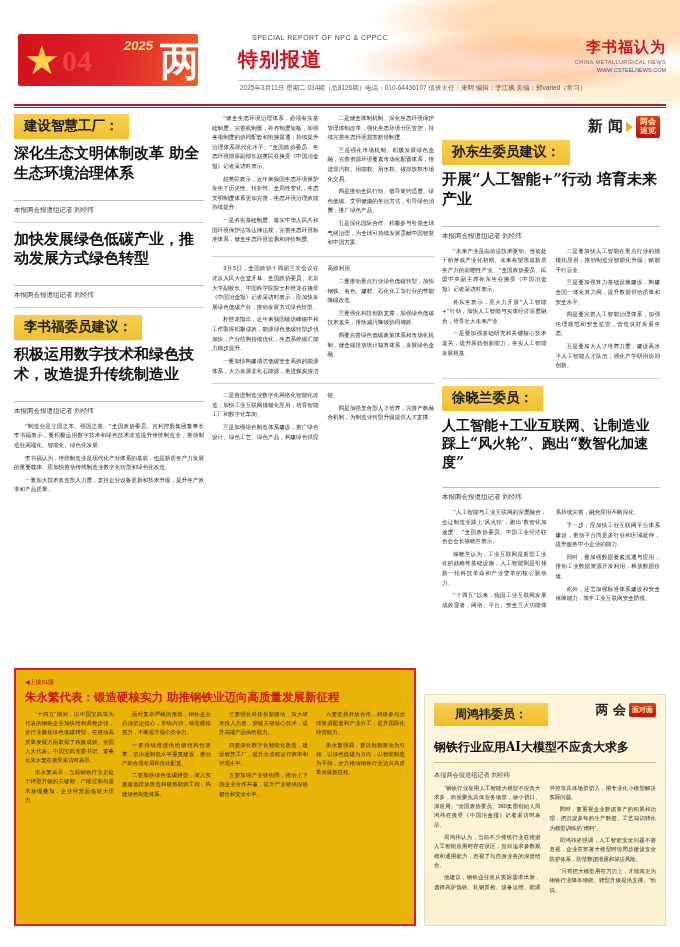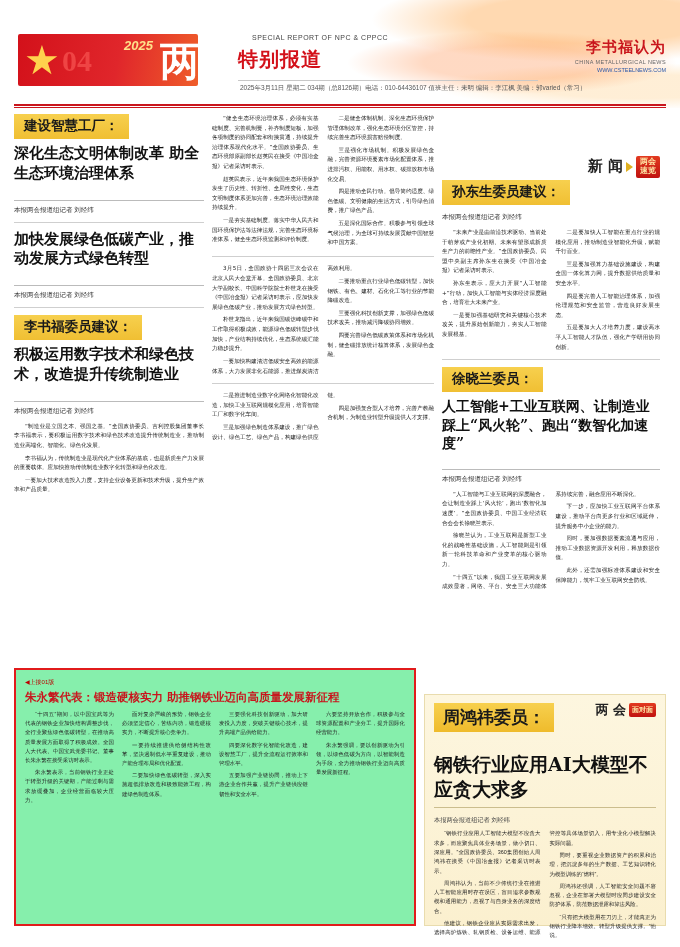--- a/index.html
+++ b/index.html
@@ -81,50 +81,50 @@
   .flash .cn{font-family:"DejaVu Serif",serif;font-size:15px;font-weight:bold;color:#222;}
   .flash .chip{
     background:linear-gradient(#e23a20,#c0120f);color:#ffe9a8;font-size:8px;font-weight:bold;
     padding:2px 4px;border-radius:2px;line-height:1.1;text-align:center;
   }
   .flash .tri{width:0;height:0;border-left:7px solid #e0b020;border-top:5px solid transparent;border-bottom:5px solid transparent;}
 
   
   .hl-box{
     position:absolute;left:14px;top:668px;width:402px;height:258px;
-    border:2px solid #e11b1b;box-sizing:border-box;background:#86efac;padding:8px 9px;
+    border:2px solid #e11b1b;box-sizing:border-box;background:#eab308;padding:8px 9px;
   }
   .hlb-kicker{font-size:6px;color:#b00;margin-bottom:3px;}
   .hlb-title{
     font-family:"DejaVu Serif",serif;font-weight:bold;font-size:11.5px;color:#c8161d;margin-bottom:5px;
   }
   .hlb-body{column-count:4;column-gap:8px;font-size:5.4px;line-height:1.7;color:#222;text-align:justify;}
   .hlb-body p{margin:0 0 3px 0;text-indent:10px;}
 
   
   .yblock{
     position:absolute;left:424px;top:694px;width:242px;height:232px;box-sizing:border-box;
     background:linear-gradient(#fdf6df,#fbf0cf);border:1px solid #e9dcae;padding:8px 9px;
   }
   .yb-name{
     display:inline-block;background:linear-gradient(#f7d04e,#efbb2c);color:#1a1a1a;font-weight:bold;
-    font-size:17px;padding:3px 9px;font-family:"DejaVu Serif",serif;margin-bottom:20px;
+    font-size:12px;padding:3px 21px;font-family:"DejaVu Serif",serif;margin-bottom:14px;
   }
   .yb-title{
-    font-family:"DejaVu Serif",serif;font-weight:bold;font-size:19px;color:#111;line-height:1.3;
+    font-family:"DejaVu Serif",serif;font-weight:bold;font-size:12px;color:#111;line-height:1.3;
     border-bottom:1px solid #cbbd8d;padding-bottom:6px;margin-bottom:8px;
   }
   .yb-byline{font-size:6.2px;color:#444;margin-bottom:4px;}
   .yb-body{column-count:2;column-gap:9px;font-size:5.4px;line-height:1.72;color:#222;text-align:justify;}
   .yb-body p{margin:0 0 3px 0;text-indent:10px;}
   .yb-flash{position:absolute;right:9px;top:6px;display:flex;align-items:center;gap:3px;}
   .yb-flash .cn{font-family:"DejaVu Serif",serif;font-size:13px;font-weight:bold;color:#222;padding-left:32px;}
   .yb-flash .chip{background:linear-gradient(#e23a20,#c0120f);color:#ffe9a8;font-size:7px;font-weight:bold;padding:2px 3px;border-radius:2px;}
 
-  .col-c-wrap{position:relative;margin-top:40px;}
+  .col-c-wrap{position:relative;}
 </style>
 </head>
 <body>
 
 <div class="page">
 
   <div class="masthead">
     <div class="mast-swoosh"></div>
 
     <div class="mast-left"></div>
@@ -219,20 +219,21 @@
         <div class="chip">
           <div>两会</div>
           <div>速览</div>
         </div>
       </div>
 
       <div style="height:26px"></div>
 
       <div class="hl-wrap">
         <div class="hl-name">孙东生委员建议：</div>
+        <div class="hl-title">开展“人工智能+”行动 培育未来产业</div>
         <div class="byline">本报两会报道组记者 刘经纬</div>
       </div>
 
       <div class="txt two">
         <p>“未来产业是由前沿技术驱动、当前处于萌芽或产业化初期、未来有望形成新质生产力的前瞻性产业。”全国政协委员、民盟中央副主席孙东生在接受《中国冶金报》记者采访时表示。</p>
         <p>孙东生表示，应大力开展“人工智能+”行动，加快人工智能与实体经济深度融合，培育壮大未来产业。</p>
         <p>一是要加强基础研究和关键核心技术攻关，提升原始创新能力，夯实人工智能发展根基。</p>
         <p>二是要加快人工智能在重点行业的规模化应用，推动制造业智能化升级，赋能千行百业。</p>
         <p>三是要加强算力基础设施建设，构建全国一体化算力网，提升数据供给质量和安全水平。</p>
         <p>四是要完善人工智能治理体系，加强伦理规范和安全监管，营造良好发展生态。</p>

